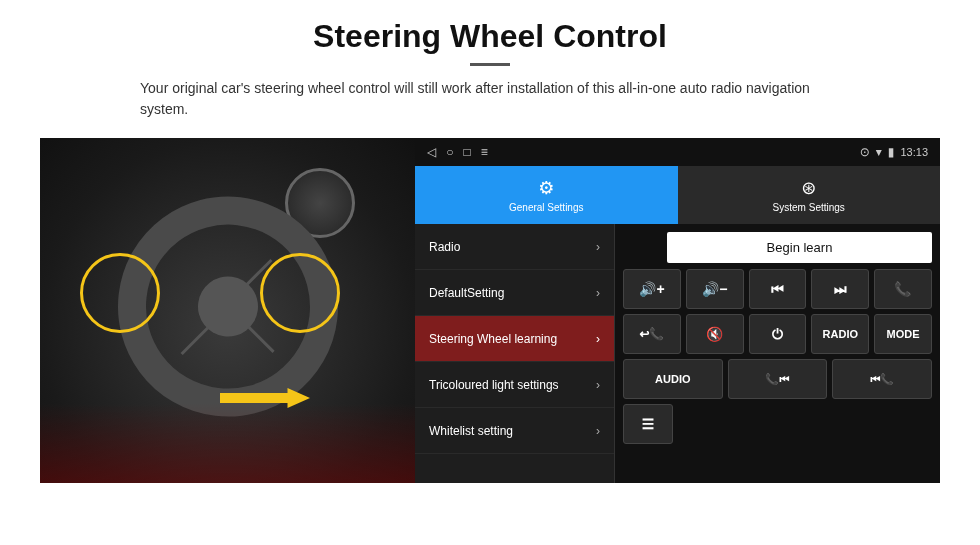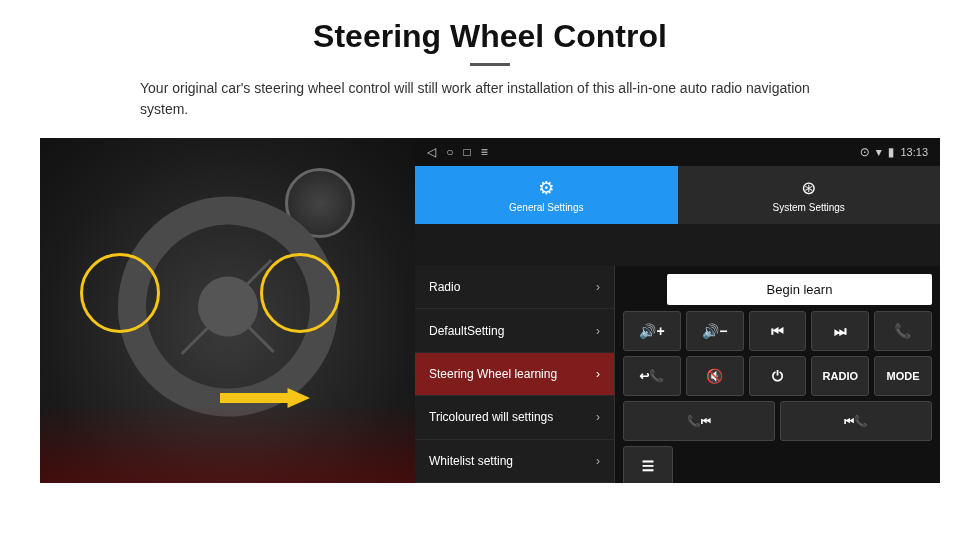--- a/index.html
+++ b/index.html
@@ -235,21 +235,20 @@
     .tab-label {
       font-size: 10px;
       color: #fff;
     }
 
     
     .android-main {
       display: flex;
       flex: 1;
       overflow: hidden;
-      margin-top: 42px;
     }
 
     
     .menu-list {
       width: 200px;
       background: #1e1e1e;
       border-right: 1px solid #333;
       display: flex;
       flex-direction: column;
     }
@@ -410,21 +409,21 @@
           </div>
           <div class="menu-item">
             <span class="menu-item-label">DefaultSetting</span>
             <span class="menu-item-arrow">›</span>
           </div>
           <div class="menu-item active">
             <span class="menu-item-label">Steering Wheel learning</span>
             <span class="menu-item-arrow">›</span>
           </div>
           <div class="menu-item">
-            <span class="menu-item-label">Tricoloured will settings</span>
+            <span class="menu-item-label">Tricoloured light settings</span>
             <span class="menu-item-arrow">›</span>
           </div>
           <div class="menu-item">
             <span class="menu-item-label">Whitelist setting</span>
             <span class="menu-item-arrow">›</span>
           </div>
         </div>
 
         <div class="right-panel">
           <div class="begin-learn-row">
@@ -463,20 +462,23 @@
                 </div>
               <div class="ctrl-btn">
                   <span style="font-size:11px">RADIO</span>
                 </div>
               <div class="ctrl-btn">
                   <span style="font-size:11px">MODE</span>
                 </div>
             </div>
 
             <div class="control-row">
+              <div class="ctrl-btn">
+                  <span style="font-size:11px">AUDIO</span>
+                </div>
               <div class="ctrl-btn">
                   <span style="font-size:11px">📞⏮</span>
                 </div>
               <div class="ctrl-btn">
                   <span style="font-size:11px">⏮📞</span>
                 </div>
             </div>
 
             <div class="control-row">
               <div class="ctrl-btn" style="max-width:50px">

